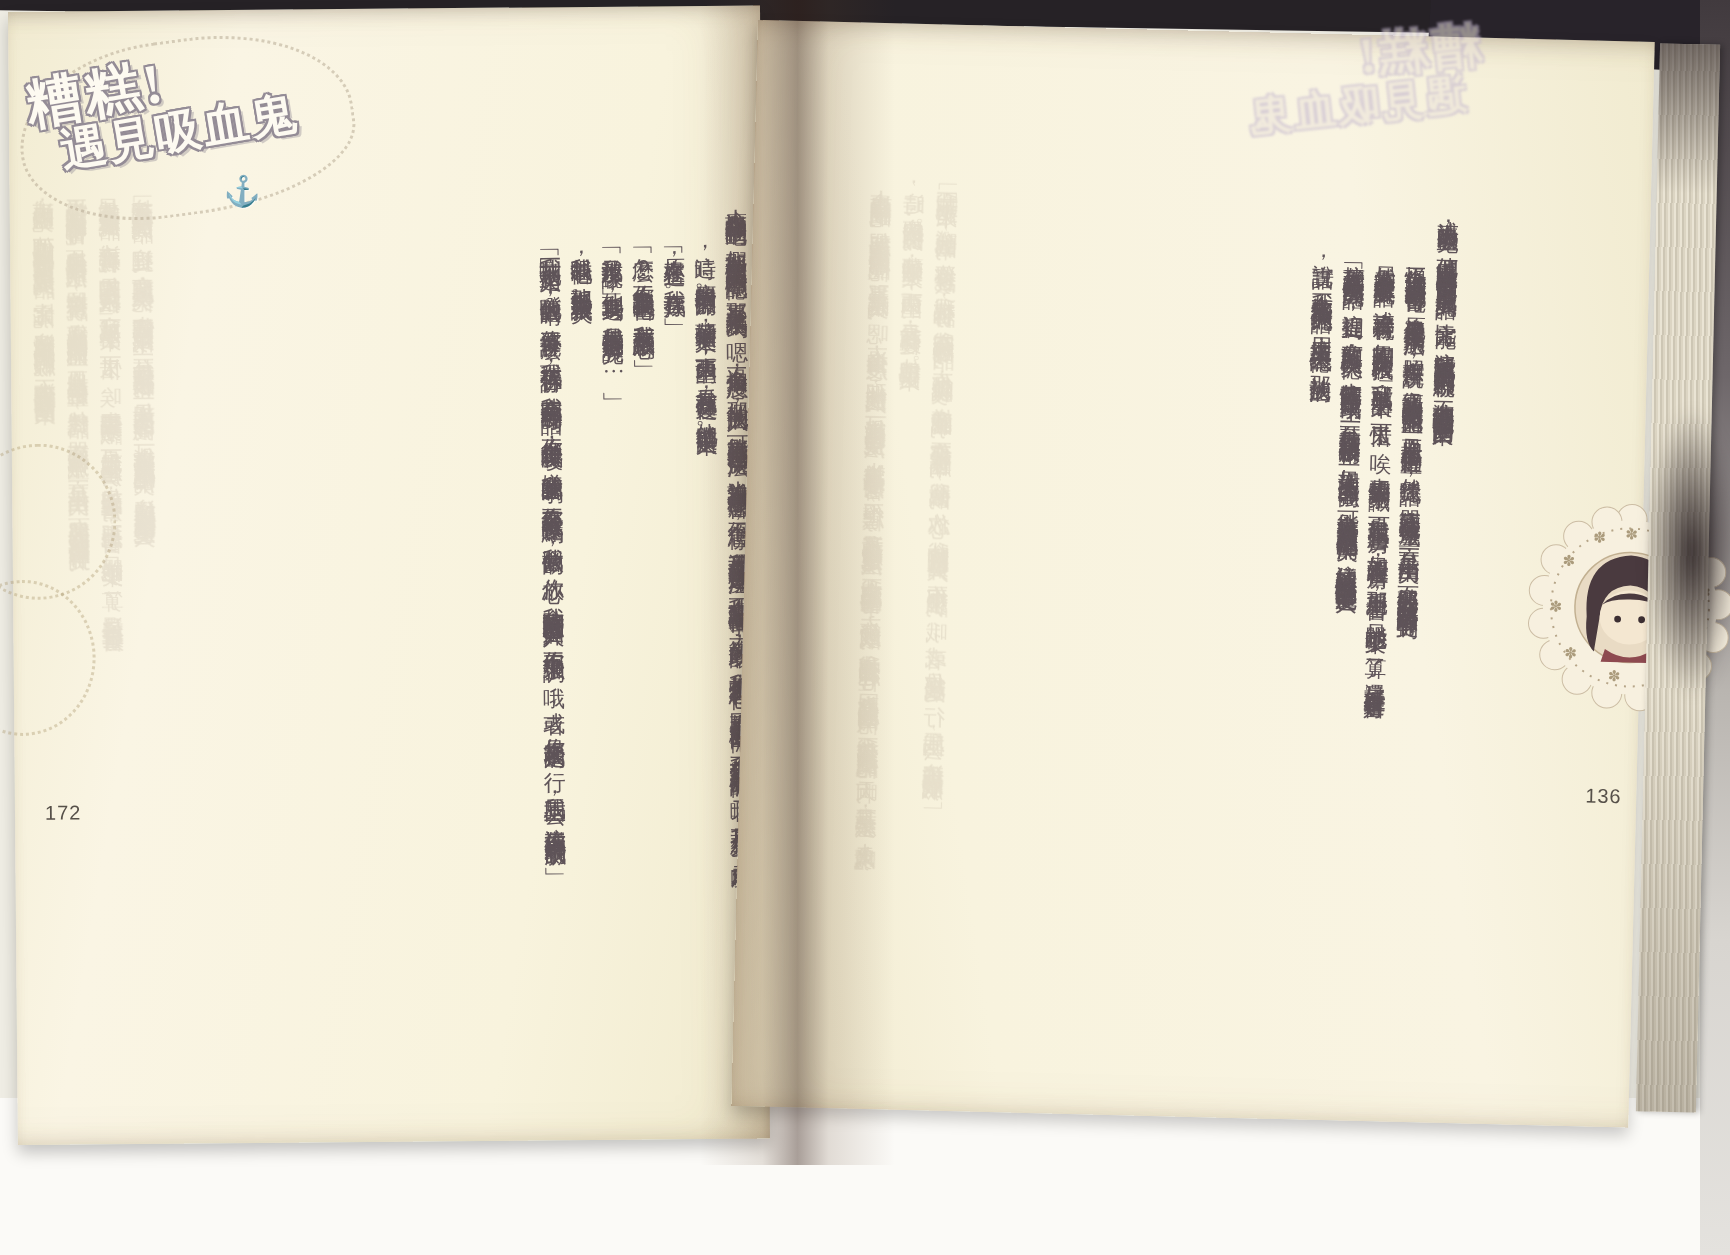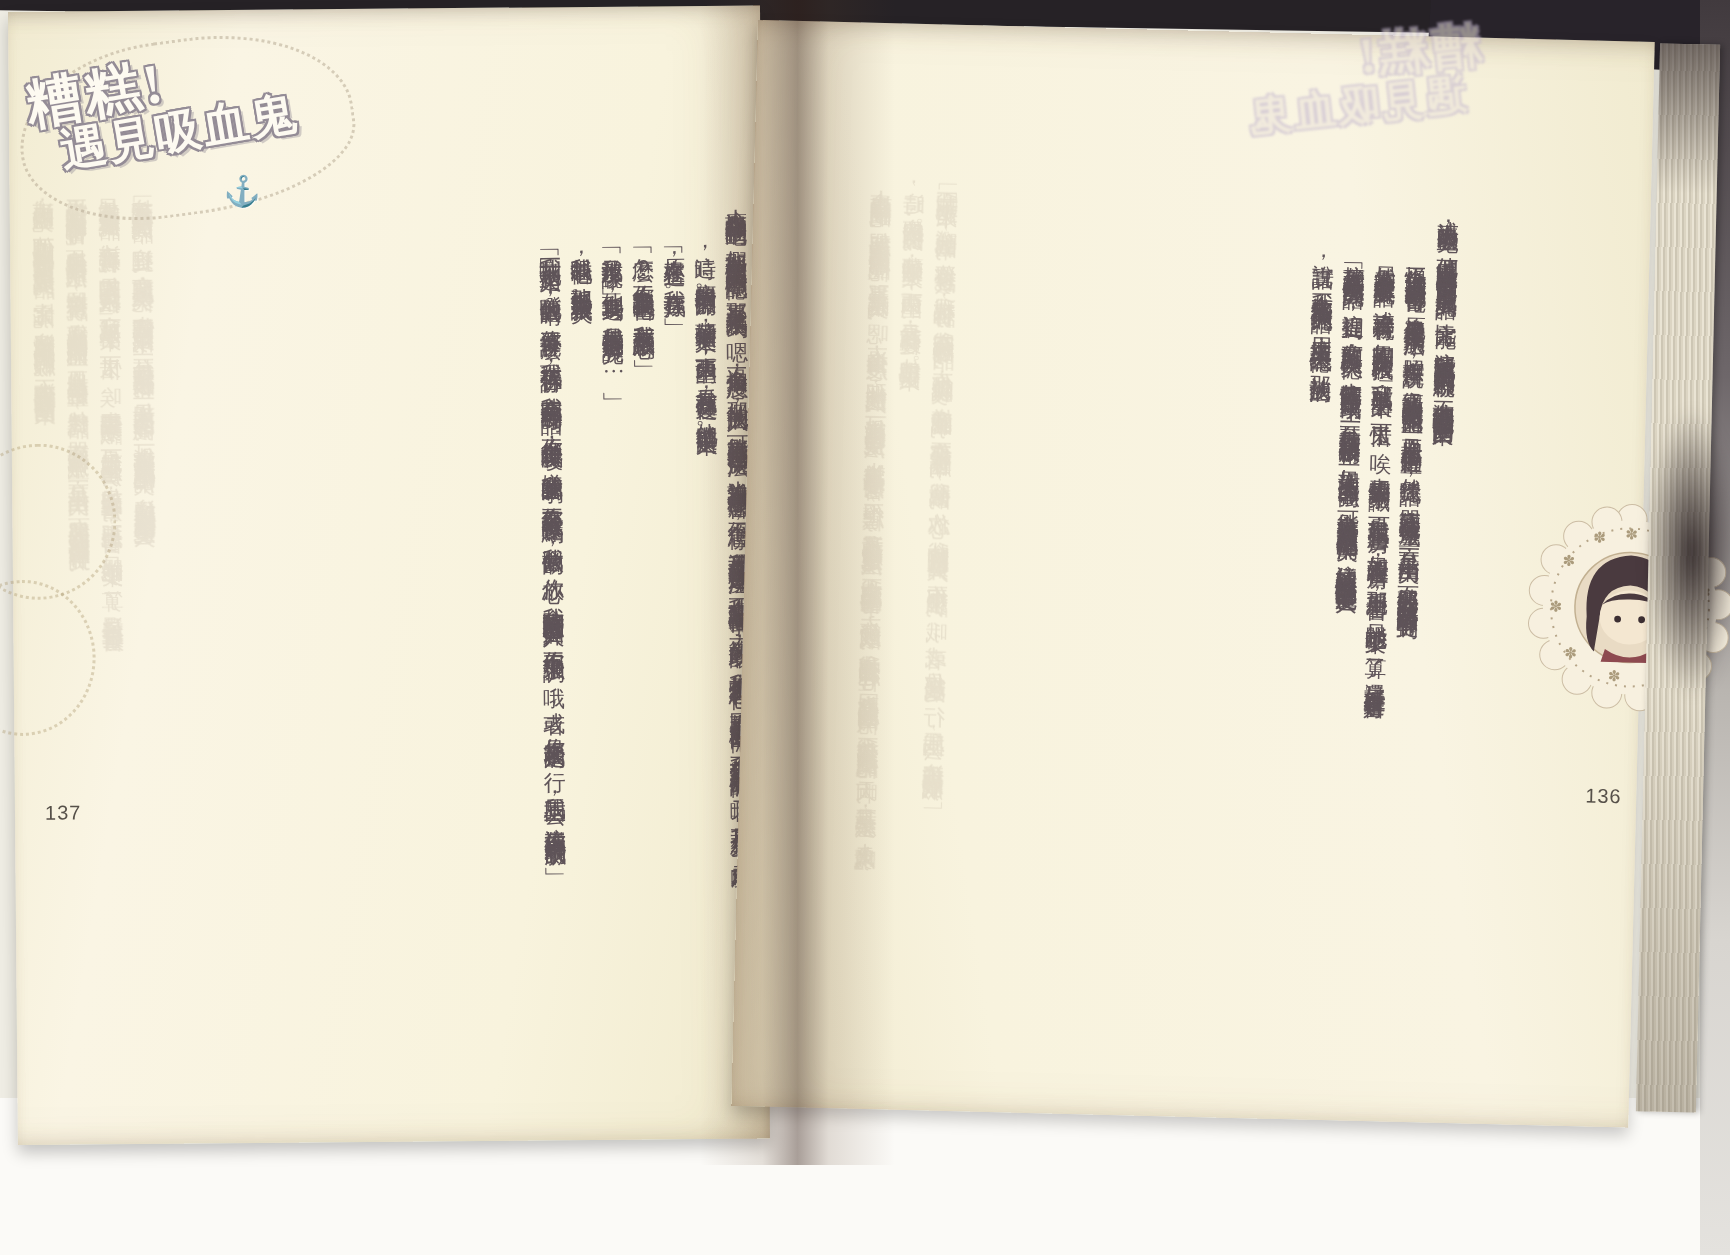--- a/index.html
+++ b/index.html
@@ -149,21 +149,21 @@
     <div class="vtext text-left">
       <p>人應該會覺得糊裡糊塗的吧？假如那些消失的記憶是不為人知的專屬記憶，那豈不是就永遠消失了嗎？嗯，不過換個角度想，那個被施法的人，可能根本就不知道自己被施了法，也許並沒有想像中那麼痛苦。但不管怎樣，我還是不希望自己被施這種魔法，我不想忘記經歷過的任何事，不管好的或壞的，我都想把它們保存在心裡，因為那都是屬於我自己的回憶！我不希望任何人來搶走我的記憶。天啊！我是不是想太多，走火入魔啦？</p>
       <p class="ind">這時，廚房的後門突然打開了。薩姆伸了個頭進來，東張西望的，看見我在裡面之後，他就從門後走出來。</p>
       <p class="ind">「原來妳在這，我一直在找妳。」</p>
       <p class="ind">「怎麼？你不會是認為我要偷書吧，我有那麼讓你不放心嗎？」</p>
       <p class="ind">「我又沒那樣說！」他走到我身邊，「我是覺得我們還沒有說完……」</p>
       <p class="ind">我斜眼看他，他那張臭臉真讓我不爽。</p>
       <p class="ind">我「唰」地一下站起來，瞪著他的眼睛，「你還要說什麼？我現在就告訴你，我完全明白你說的每一句話，你不就是嫌我囉唆，嫌我多管閒事嗎？你不是要我離你遠一點嗎？我會照做的，你放心，我會時時刻刻提醒自己是個外人，你不用再來強調了！哦，或者，你是來趕我走的？行，我馬上回去，這樣你就不用再看到我的臉了！」</p>
     </div>
 
-    <div class="pagenum pagenum-left">137</div>
+    <div class="pagenum pagenum-left">172</div>
   </div>
 
   <div class="page page-right">
 
     <div class="ghost ghost-right">
       <p>人應該會覺得糊裡糊塗的吧？假如那些消失的記憶是不為人知的專屬記憶，那豈不是就永遠消失了嗎？嗯，不過換個角度想，那個被施法的人，可能根本就不知道自己被施了法，也許並沒有想像中那麼痛苦。但不管怎樣，我還是不希望自己被施這種魔法，我不想忘記經歷過的任何事，不管好的或壞的，我都想把它們保存在心裡，因為那都是屬於我自己的回憶！我不希望任何人來搶走我的記憶。天啊！我是不是想太多，走火入魔啦？</p>
       <p class="ind">這時，廚房的後門突然打開了。薩姆伸了個頭進來，東張西望的，看見我在裡面之後，他就從門後走出來。</p>
       <p class="ind">我「唰」地一下站起來，瞪著他的眼睛，「你還要說什麼？我現在就告訴你，我完全明白你說的每一句話，你不就是嫌我囉唆，嫌我多管閒事嗎？你不是要我離你遠一點嗎？我會照做的，你放心，我會時時刻刻提醒自己是個外人，你不用再來強調了！哦，或者，你是來趕我走的？行，我馬上回去，這樣你就不用再看到我的臉了！」</p>
     </div>
 

